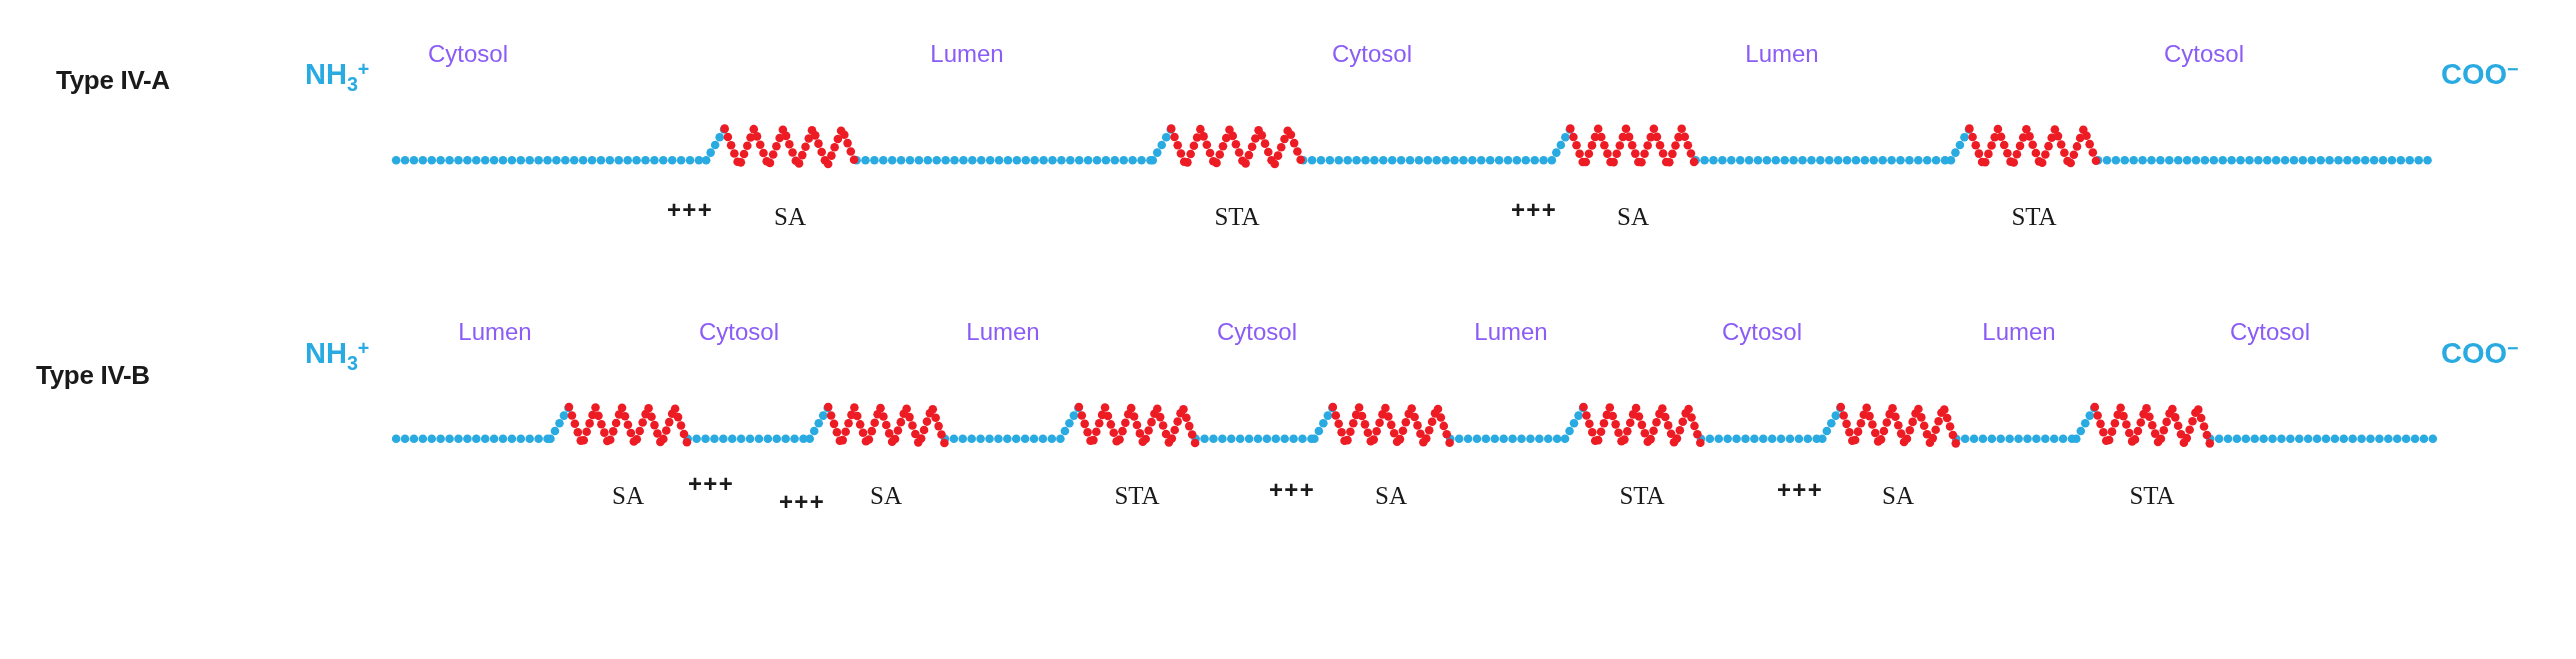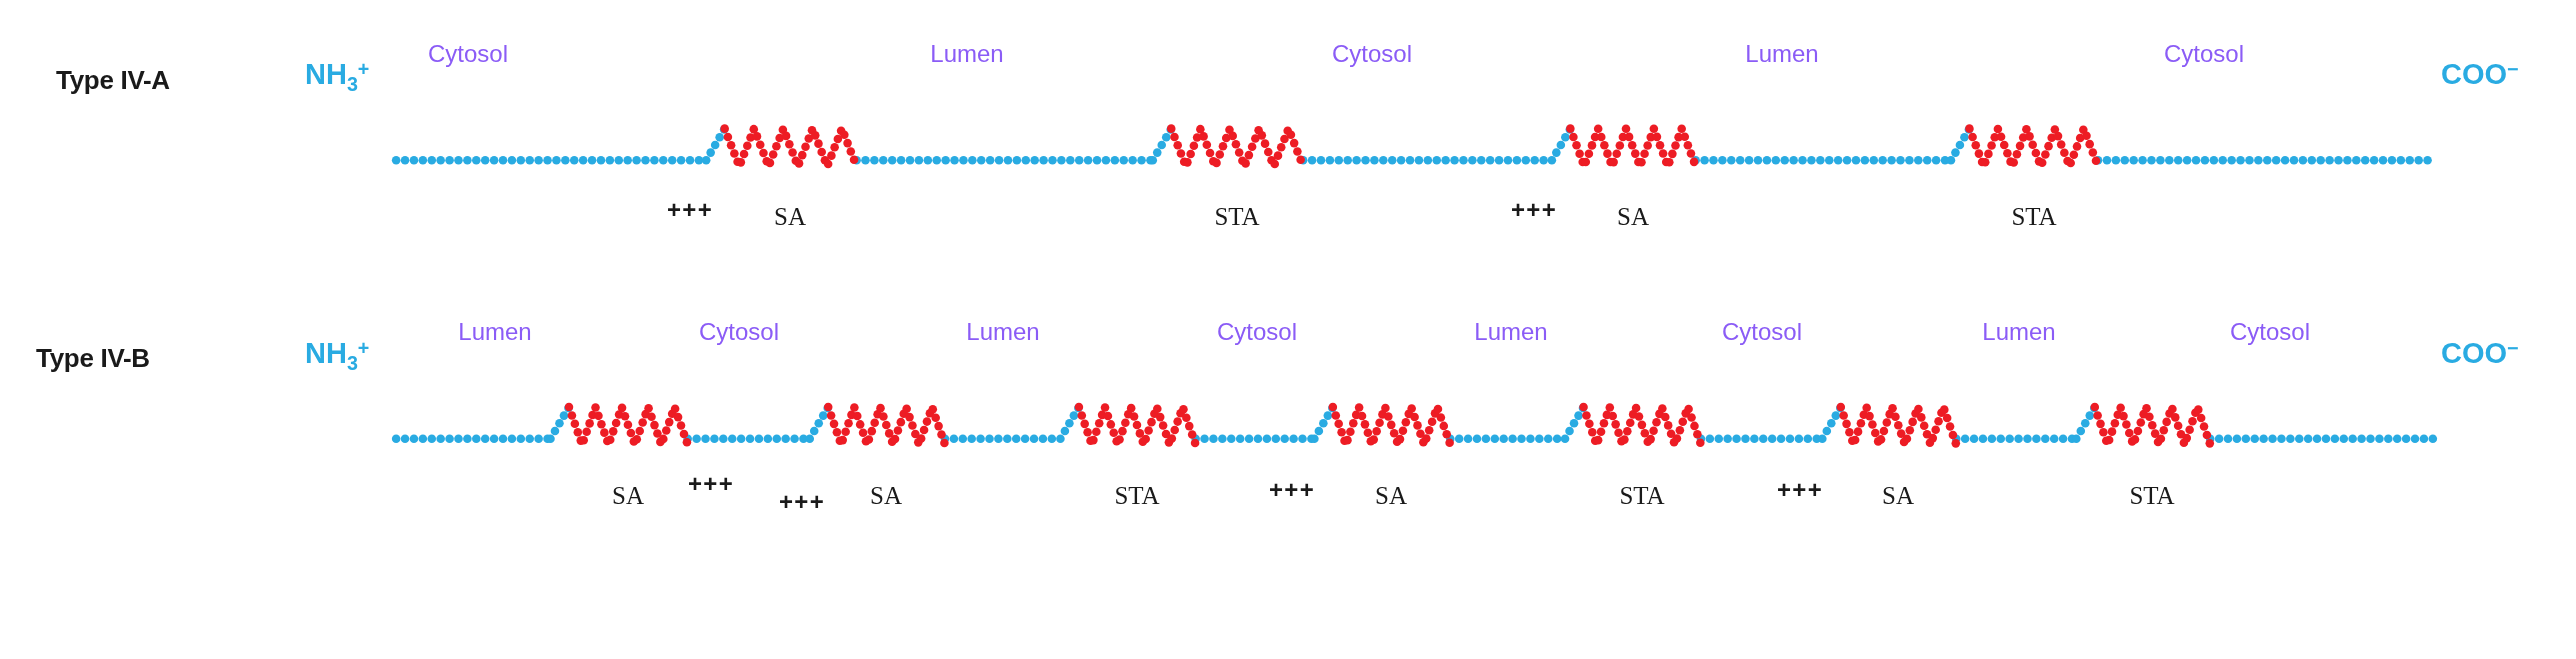--- a/index.html
+++ b/index.html
@@ -443,21 +443,21 @@
           <circle cx="3152.89" cy="209.33" r="6.5" fill="#ED1C24"></circle>
           <circle cx="3157.68" cy="196.71" r="6.5" fill="#ED1C24"></circle>
           <circle cx="3162.48" cy="205.91" r="6.5" fill="#ED1C24"></circle>
           <circle cx="3167.28" cy="218.53" r="6.5" fill="#ED1C24"></circle>
           <circle cx="3172.07" cy="231.14" r="6.5" fill="#ED1C24"></circle>
           <circle cx="3176.87" cy="243.76" r="6.5" fill="#ED1C24"></circle>
         </g>
       </svg>
     </div>
     <div class="row" style="top: 0px;">
-      <div class="row-label" style="left: 36px; top: 343px; font-size: 26px;">Type IV-B</div>
+      <div class="row-label" style="left: 36px; top: 360px; font-size: 26px;">Type IV-B</div>
       <div class="terminus" style="left: 305px; top: 337px; font-size: 29px;"><span>NH</span><sub>3</sub><sup>+</sup></div>
       <div class="terminus" style="left: 2441px; top: 337px; font-size: 29px;"><span>COO</span><sup>−</sup></div>
       <div class="compartment" style="left: 495px; top: 318px; font-size: 24px;">Lumen</div>
       <div class="compartment" style="left: 739px; top: 318px; font-size: 24px;">Cytosol</div>
       <div class="compartment" style="left: 1003px; top: 318px; font-size: 24px;">Lumen</div>
       <div class="compartment" style="left: 1257px; top: 318px; font-size: 24px;">Cytosol</div>
       <div class="compartment" style="left: 1511px; top: 318px; font-size: 24px;">Lumen</div>
       <div class="compartment" style="left: 1762px; top: 318px; font-size: 24px;">Cytosol</div>
       <div class="compartment" style="left: 2019px; top: 318px; font-size: 24px;">Lumen</div>
       <div class="compartment" style="left: 2270px; top: 318px; font-size: 24px;">Cytosol</div>

